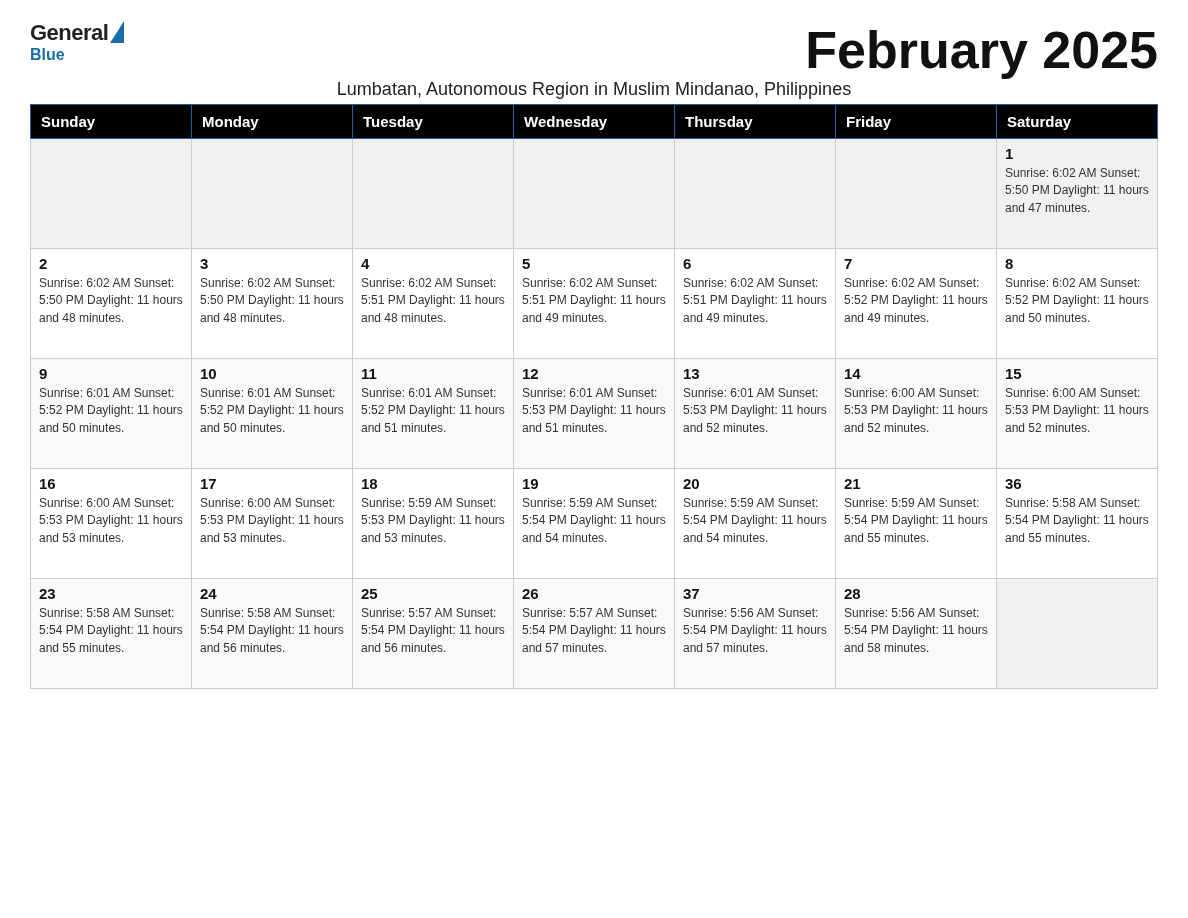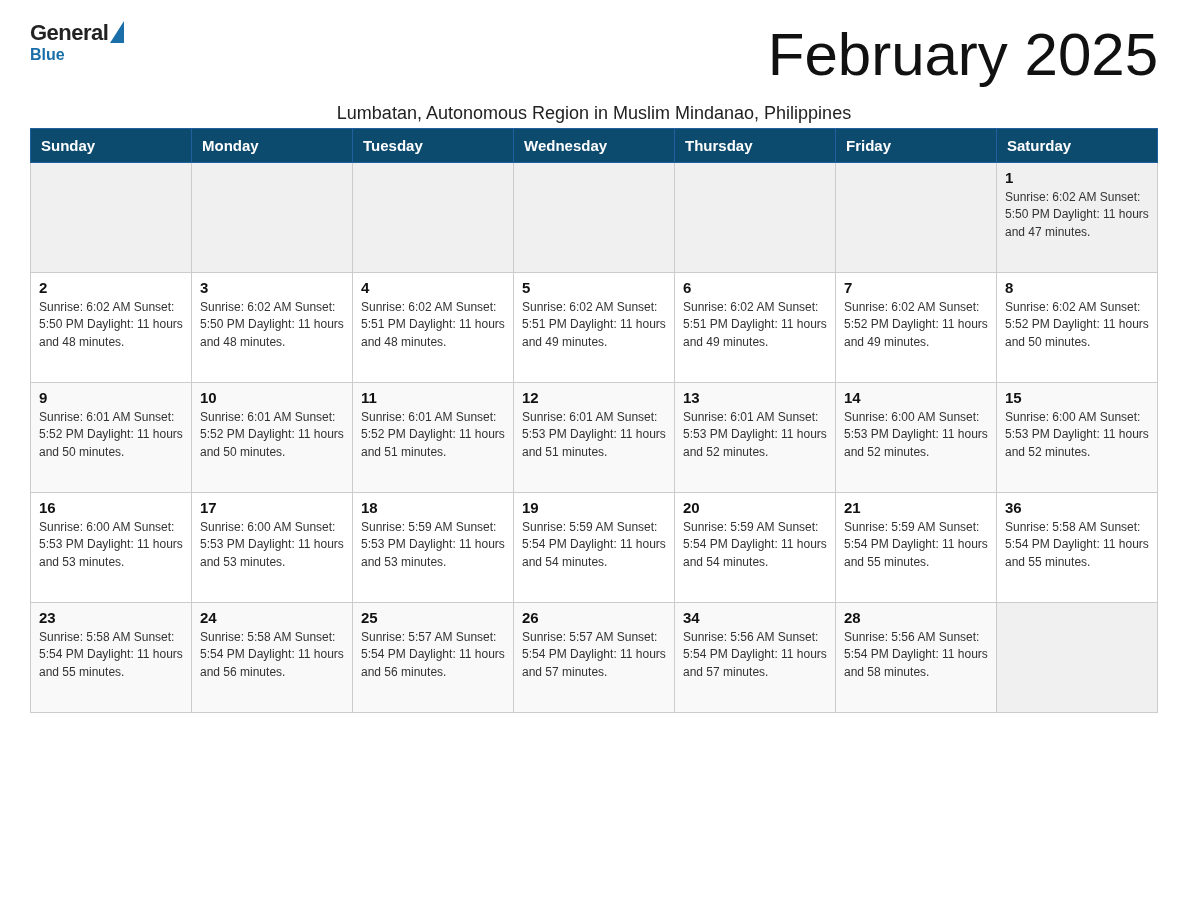--- a/index.html
+++ b/index.html
@@ -6,21 +6,21 @@
     body {
       font-family: Arial, sans-serif;
       background: #fff;
       padding: 20px 30px;
       color: #222;
     }
     .header-row {
       display: flex;
       justify-content: space-between;
       align-items: flex-start;
-      margin-bottom: 16px;
+      margin-bottom: 1px;
     }
     .logo {
       display: flex;
       flex-direction: column;
       align-items: flex-start;
     }
     .logo-top {
       display: flex;
       align-items: center;
     }
@@ -37,39 +37,39 @@
       border-bottom: 22px solid #1a6fa8;
       margin-left: 2px;
       margin-top: -2px;
     }
     .logo-blue-text {
       color: #1a6fa8;
       font-size: 16px;
       font-weight: bold;
     }
     .month-title {
-      font-size: 60px;
-      font-weight: normal;
+      font-size: 52px;
+      font-weight: bold;
       color: #111;
       text-align: right;
     }
     .subtitle {
       text-align: center;
       font-size: 18px;
       color: #222;
       margin-bottom: 4px;
       margin-top: -2px;
     }
     .calendar {
       width: 100%;
       border-collapse: collapse;
       table-layout: fixed;
     }
     .calendar thead tr th {
-      background-color: #0c4a6e;
+      background-color: #000000;
       color: #fff;
       font-size: 15px;
       font-weight: bold;
       padding: 8px 10px;
       text-align: left;
       border: 1px solid #2060a0;
     }
     .calendar tbody tr td {
       vertical-align: top;
       border: 1px solid #ccc;
@@ -307,21 +307,21 @@
 Sunset: 5:54 PM
 Daylight: 11 hours and 56 minutes.</div>
         </td>
         <td>
           <span class="day-number">26</span>
           <div class="day-info">Sunrise: 5:57 AM
 Sunset: 5:54 PM
 Daylight: 11 hours and 57 minutes.</div>
         </td>
         <td>
-          <span class="day-number">34</span>
+          <span class="day-number">37</span>
           <div class="day-info">Sunrise: 5:56 AM
 Sunset: 5:54 PM
 Daylight: 11 hours and 57 minutes.</div>
         </td>
         <td>
           <span class="day-number">28</span>
           <div class="day-info">Sunrise: 5:56 AM
 Sunset: 5:54 PM
 Daylight: 11 hours and 58 minutes.</div>
         </td>

